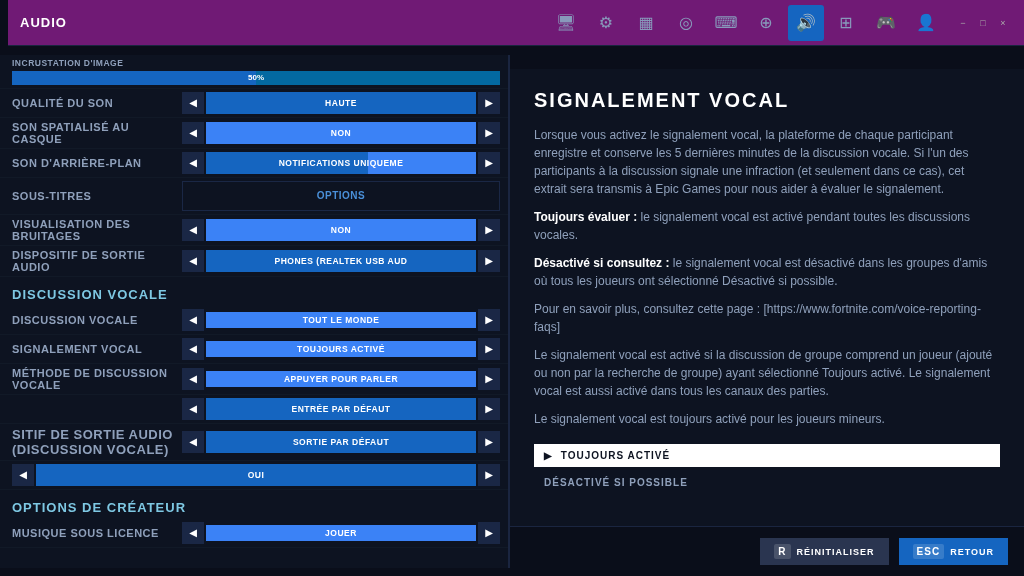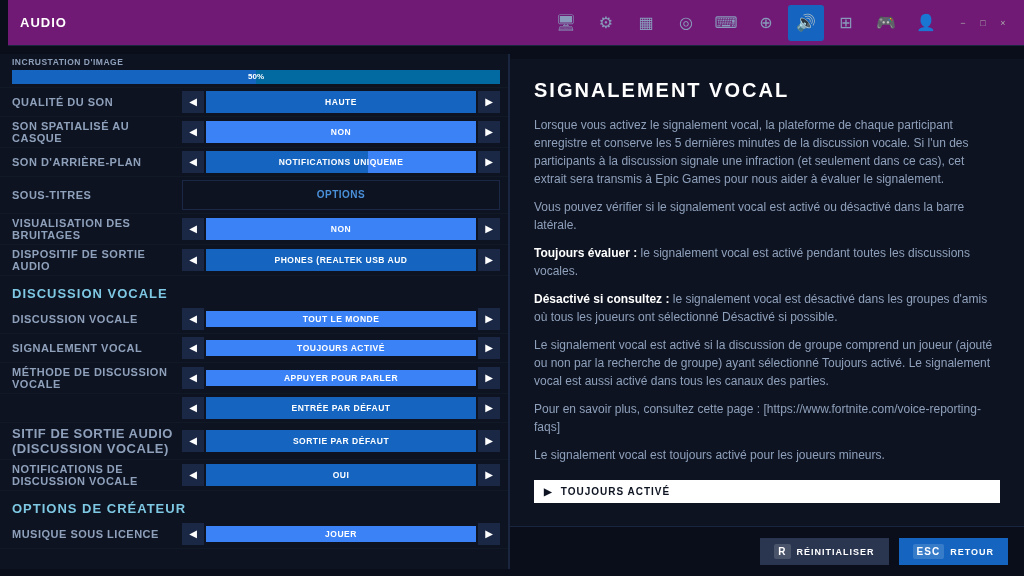--- a/index.html
+++ b/index.html
@@ -496,21 +496,20 @@
         <button class="ctrl-arrow">◀</button>
         <div class="ctrl-value">
           <div class="progress-bar" style="width:100%"></div>
           <span>SORTIE PAR DÉFAUT</span>
         </div>
         <button class="ctrl-arrow">▶</button>
       </div>
     </div>
 
     <div class="setting-row">
-      <div class="setting-label">NOTIFICATIONS DE DISCUSSION VOCALE</div>
       <div class="setting-control">
         <button class="ctrl-arrow">◀</button>
         <div class="ctrl-value">
           <div class="progress-bar" style="width:100%"></div>
           <span>OUI</span>
         </div>
         <button class="ctrl-arrow">▶</button>
       </div>
     </div>
 
@@ -527,48 +526,48 @@
 
   </div>
 
   <div class="right-panel">
     <div class="panel-title">SIGNALEMENT VOCAL</div>
 
     <p class="panel-text">
       Lorsque vous activez le signalement vocal, la plateforme de chaque participant enregistre et conserve les 5 dernières minutes de la discussion vocale. Si l'un des participants à la discussion signale une infraction (et seulement dans ce cas), cet extrait sera transmis à Epic Games pour nous aider à évaluer le signalement.
     </p>
 
-    <p class="panel-text">
-      Vous pouvez vérifier si le signalement vocal est activé ou désactivé dans la barre latérale.
-    </p>
 
     <p class="panel-text">
       <strong>Toujours évaluer :</strong> le signalement vocal est activé pendant toutes les discussions vocales.
     </p>
 
     <p class="panel-text">
       <strong>Désactivé si consultez :</strong> le signalement vocal est désactivé dans les groupes d'amis où tous les joueurs ont sélectionné Désactivé si possible.
     </p>
 
     <p class="panel-text">
+      Pour en savoir plus, consultez cette page : [https://www.fortnite.com/voice-reporting-faqs]
+    </p>
+
+    <p class="panel-text">
       Le signalement vocal est activé si la discussion de groupe comprend un joueur (ajouté ou non par la recherche de groupe) ayant sélectionné Toujours activé. Le signalement vocal est aussi activé dans tous les canaux des parties.
-    </p>
-
-    <p class="panel-text">
-      Pour en savoir plus, consultez cette page : [https://www.fortnite.com/voice-reporting-faqs]
     </p>
 
     <p class="panel-text">
       Le signalement vocal est toujours activé pour les joueurs mineurs.
     </p>
 
     <div class="radio-group">
       <div class="radio-option selected">
         <span class="radio-arrow">▶</span>
         <span>TOUJOURS ACTIVÉ</span>
+      </div>
+      <div class="radio-option unselected">
+        <span>DÉSACTIVÉ SI POSSIBLE</span>
       </div>
     </div>
   </div>
 
 </div>
 
 <div class="bottom-bar">
   <button class="bottom-btn btn-reset">
     <span class="btn-icon">R</span>
     <span>RÉINITIALISER</span>

